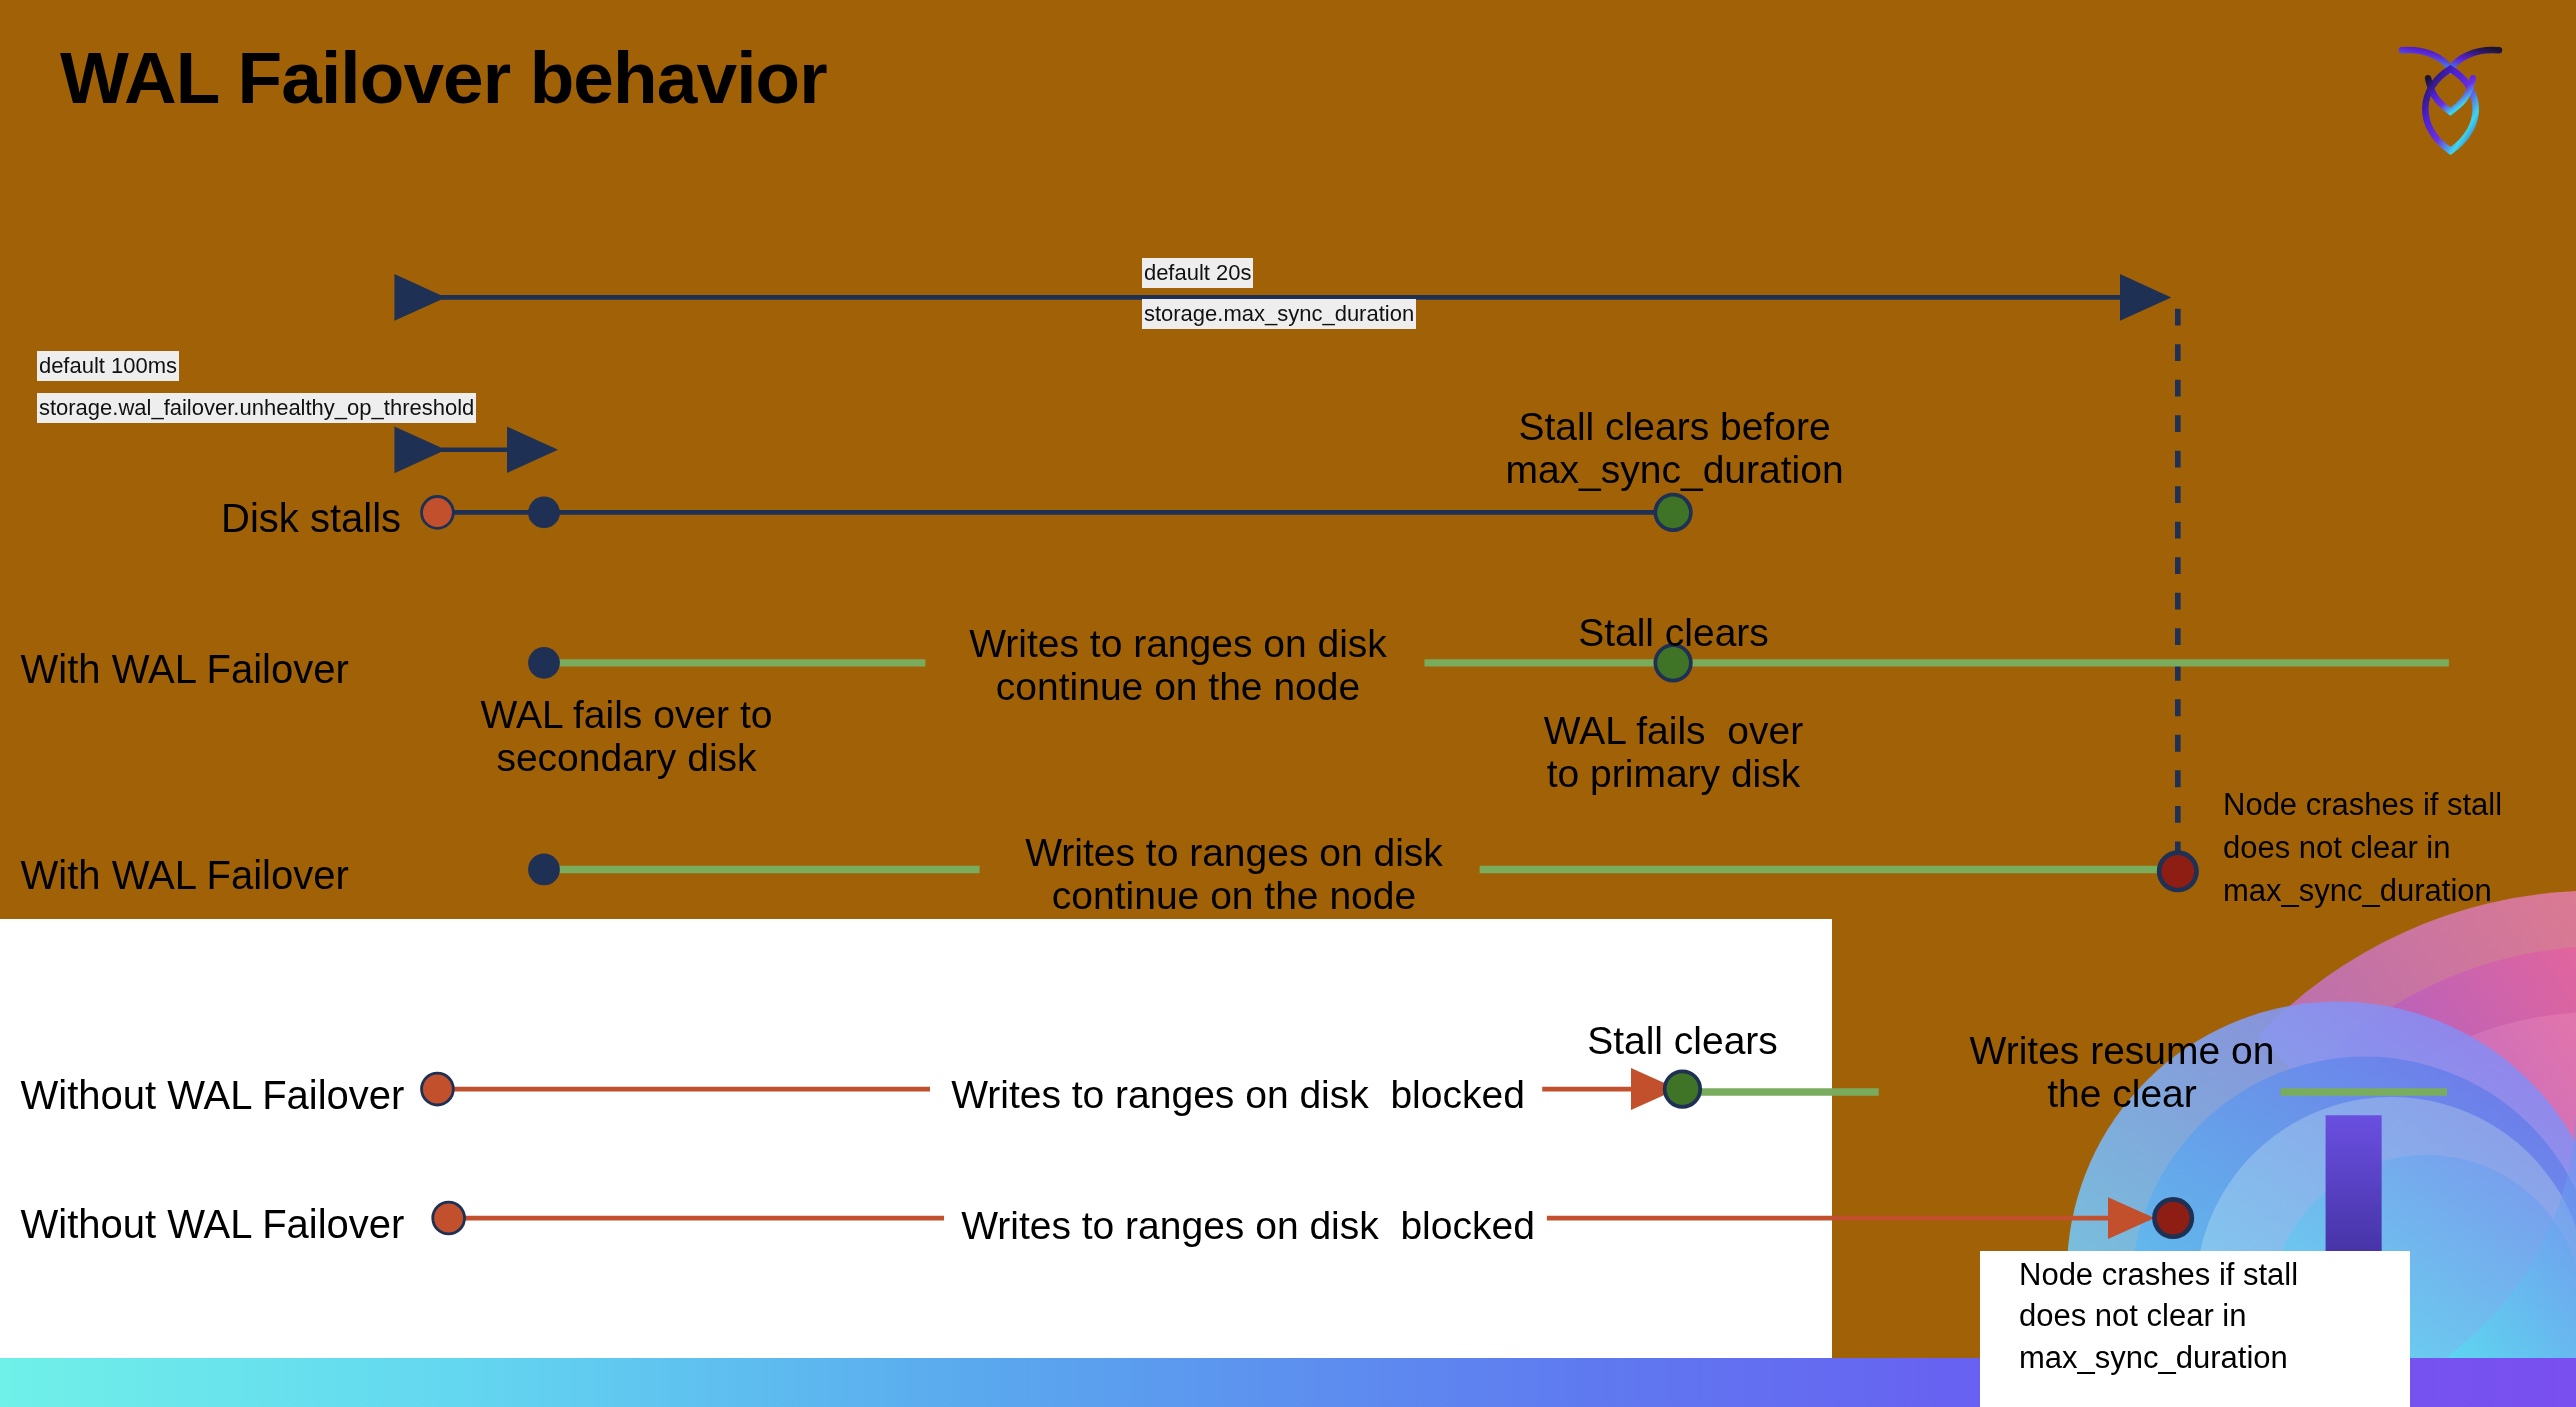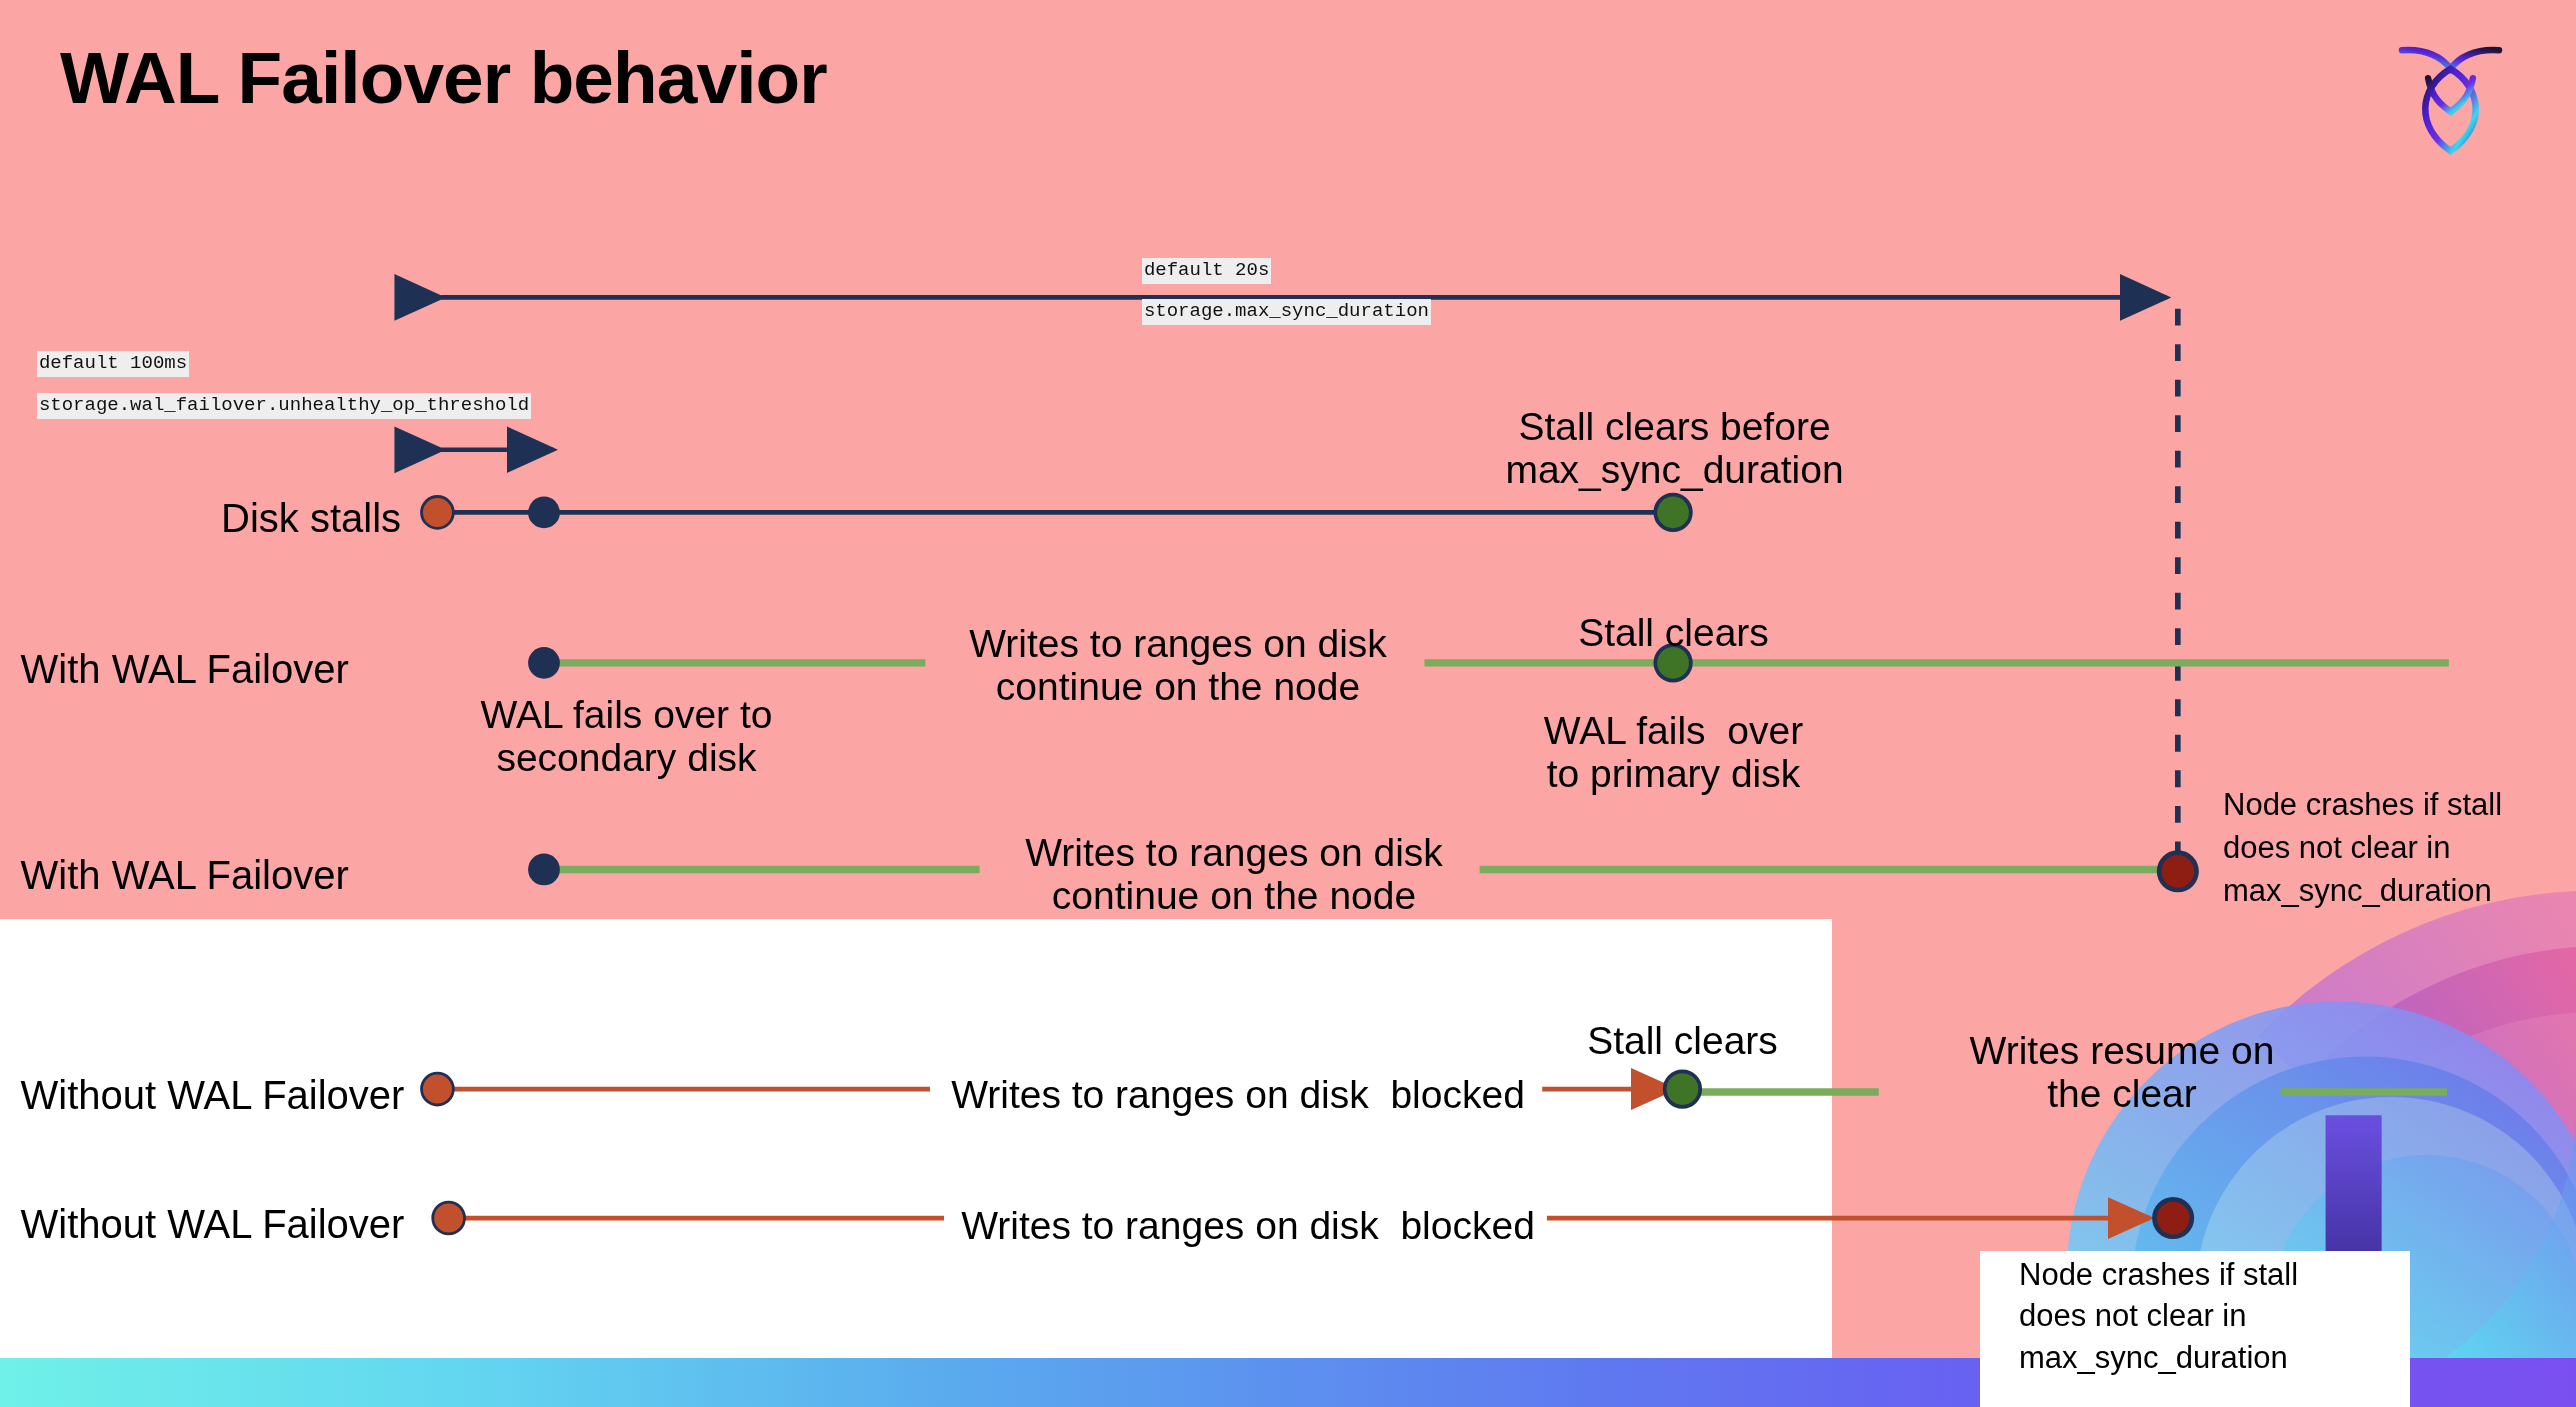--- a/index.html
+++ b/index.html
@@ -1,19 +1,19 @@
 <!DOCTYPE html>
 <html style="font-size:15px"><head>
 <meta charset="utf-8">
 <style>
   html,body{margin:0;padding:0;background:#ffffff;}
   body{width:2576px;height:1408px;position:relative;overflow:hidden;
        font-family:"Liberation Sans", sans-serif; color:#000;}
 
-  #slide{position:absolute;inset:0;width:2576px;height:1408px;background:#fca5a5;overflow:hidden;}
+  #slide{position:absolute;inset:0;width:2576px;height:1408px;background:#a16207;overflow:hidden;}
 
   
   #deco-fan{position:absolute;right:0;bottom:50px;width:598px;height:523px;
             pointer-events:none;}
   #bottom-bar{position:absolute;left:0;bottom:0;width:2576px;height:50px;
      background:linear-gradient(90deg,#6ff0e8 0%,#63d6f0 18%,#5aa8ee 38%,#5f79f0 62%,#6a5bf2 80%,#7a4ff0 100%);}
 
   #logo{position:absolute;left:2385px;top:26px;width:131px;height:138px;}
 
   
@@ -21,21 +21,21 @@
          letter-spacing:-0.9px;line-height:1;white-space:nowrap;}
 
   
   #diagram{position:absolute;left:0;top:0;width:2576px;height:1408px;}
 
   
   .lbl{position:absolute;white-space:pre;line-height:1.18;}
   .rowlabel{font-size:40px;}
   .note{font-size:39px;text-align:center;}
   .note-left{font-size:31px;text-align:left;}
-  .code{position:absolute;font-family:Liberation Mono, monospace;font-size:19px;
+  .code{position:absolute;font-family:Liberation Sans, sans-serif;font-size:22px;
         background:#eeeeee;color:#111;line-height:1.35;white-space:pre;padding:0 1.9px;}
 
   #crash-box{position:absolute;left:1980px;top:1251px;width:430px;height:157px;
              background:#ffffff;}
   #crash-box .note-left{position:static;padding:5.6px 0 0 39px;}
 </style>
 </head>
 <body>
 
 <div id="slide">

